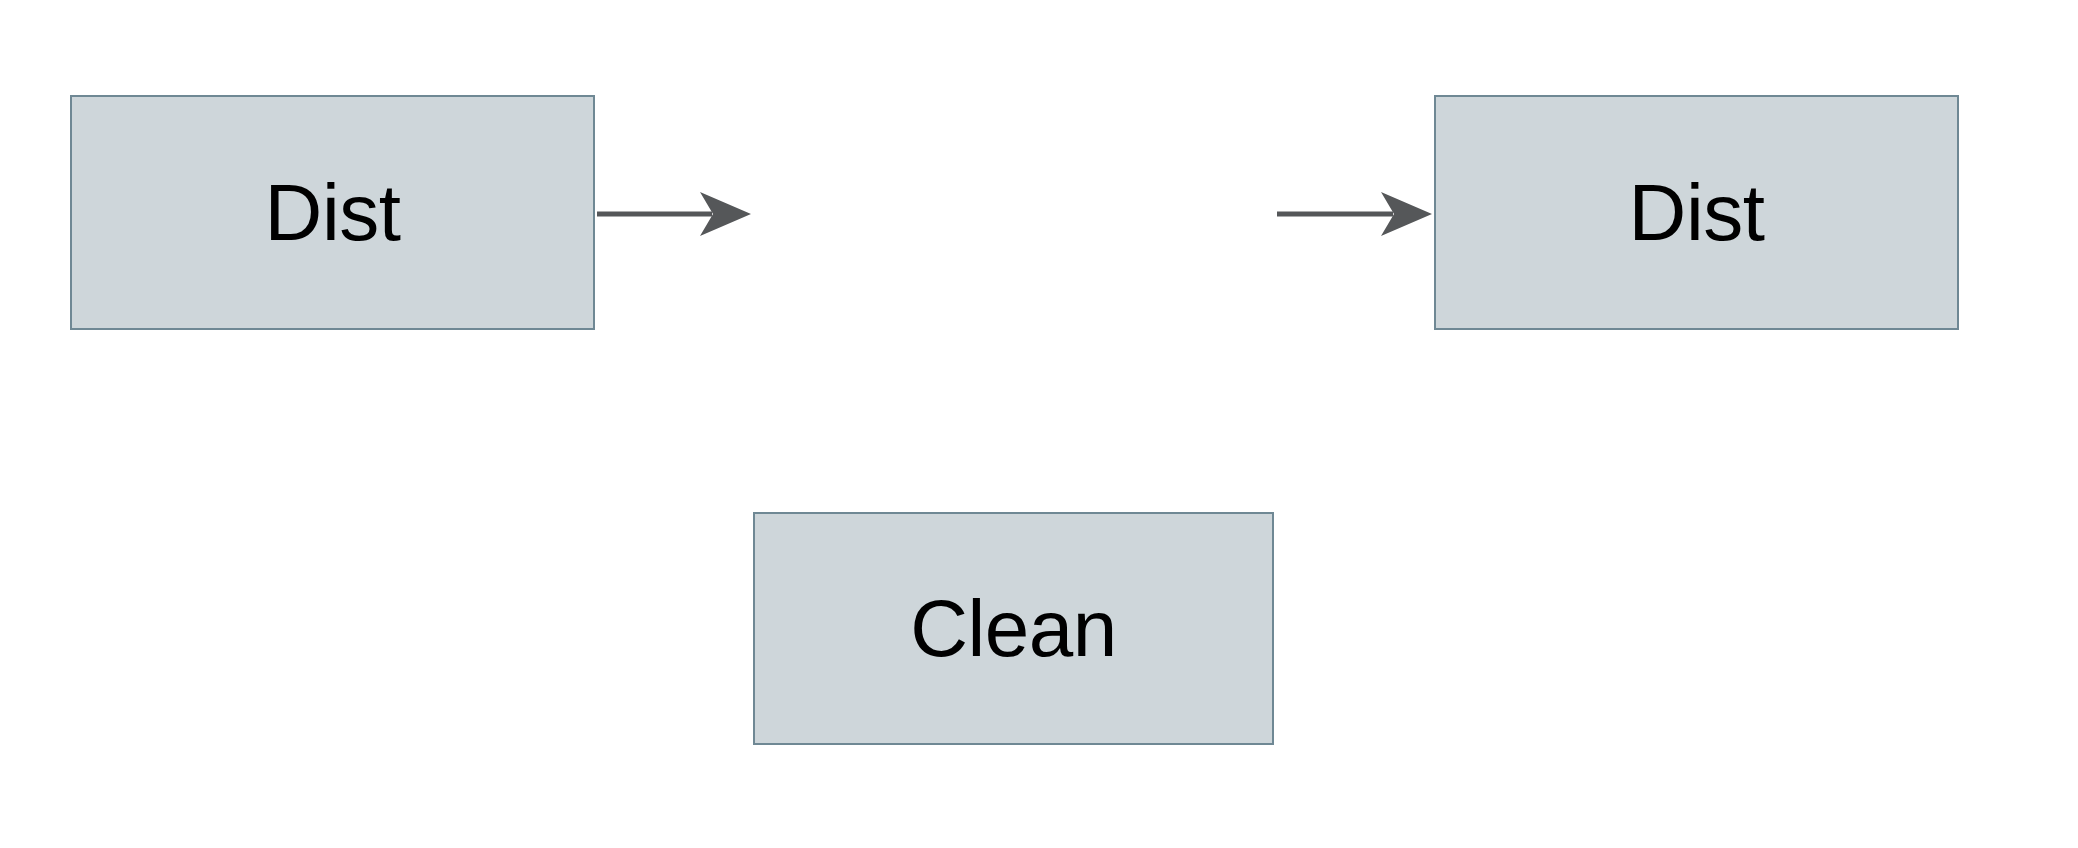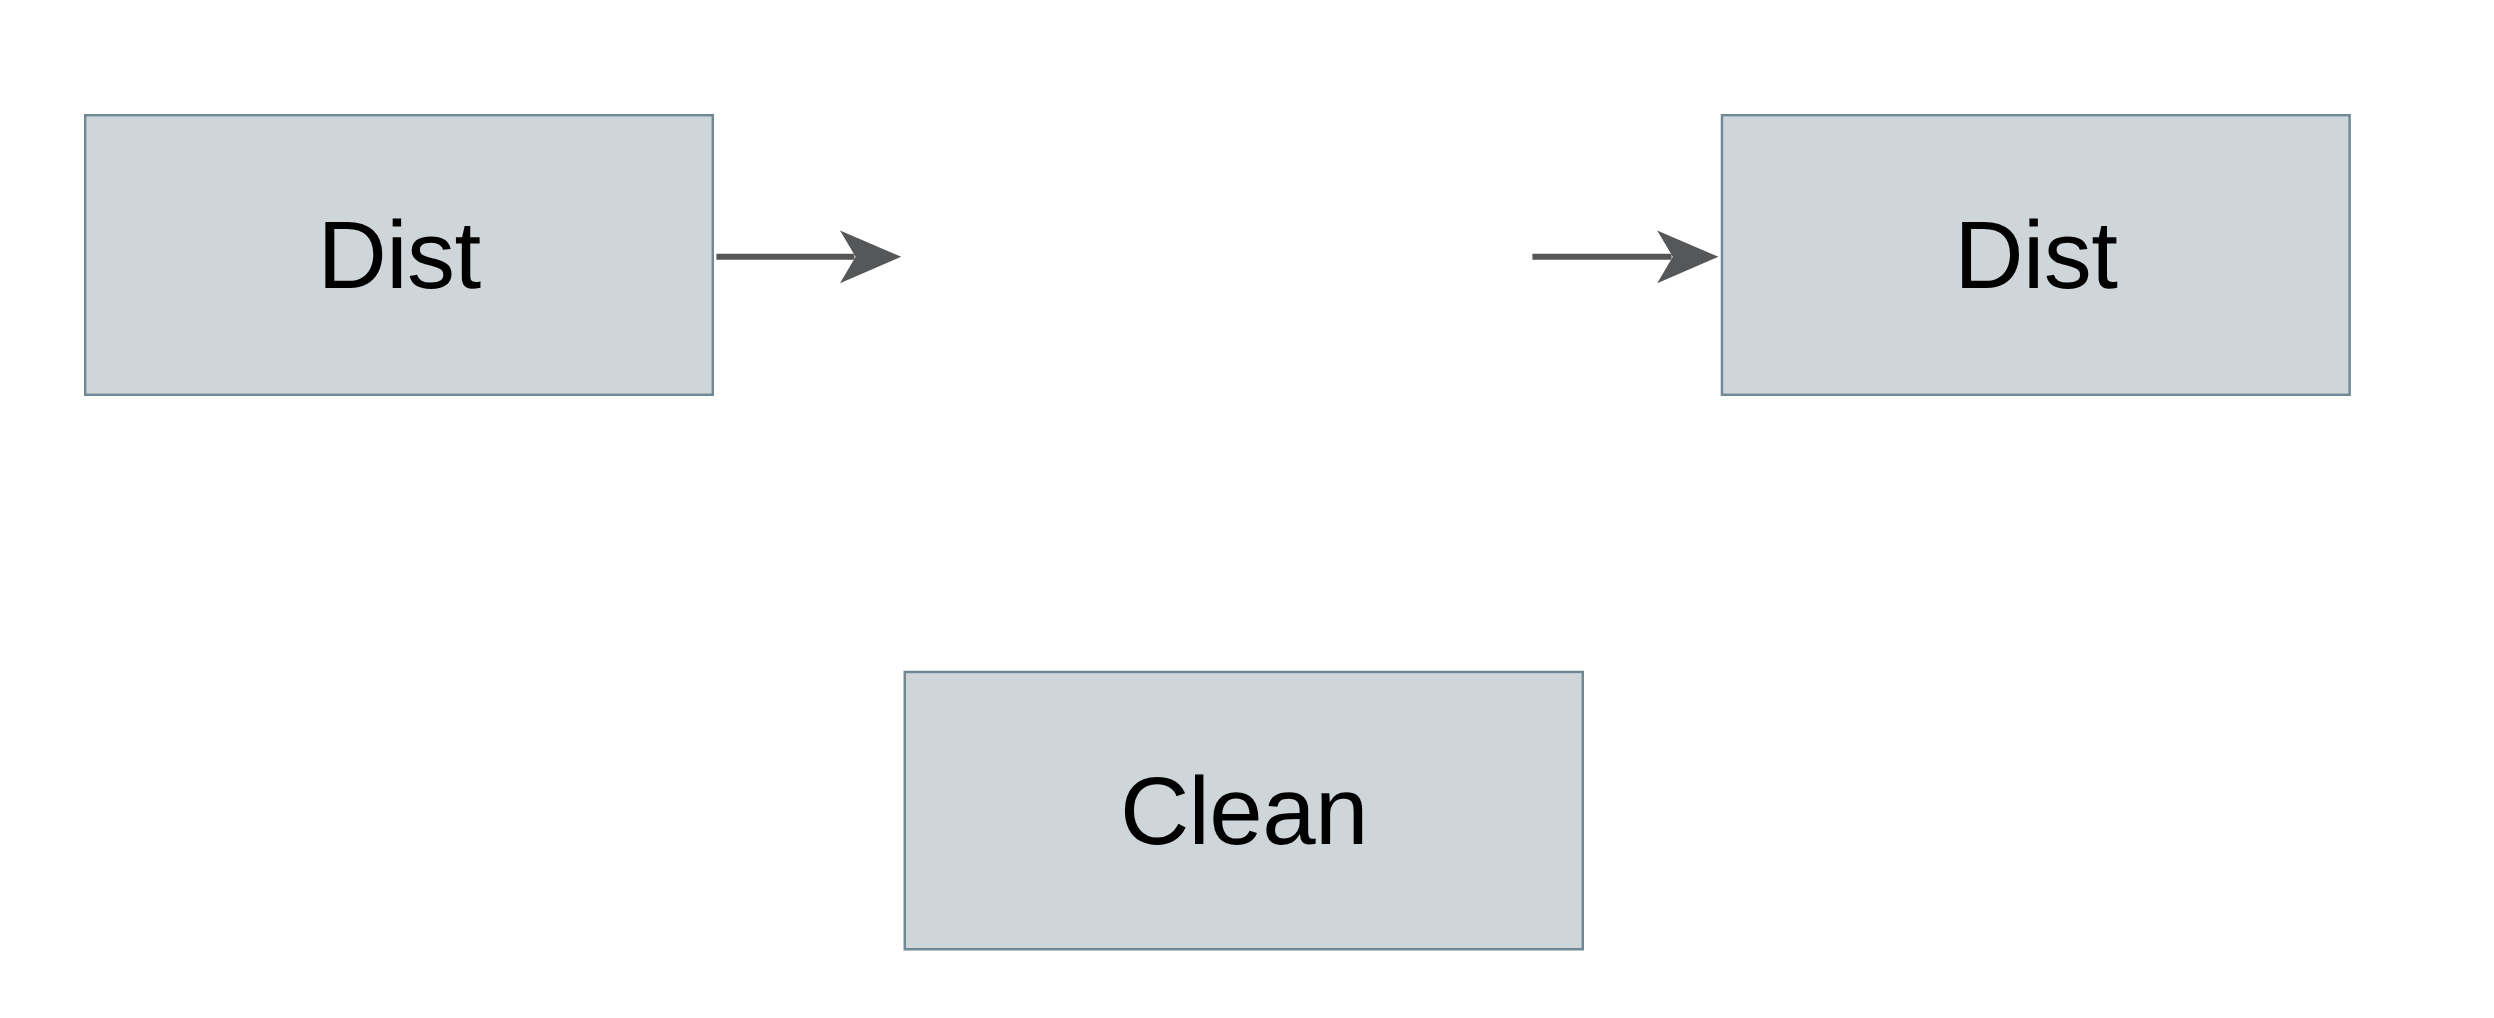--- a/index.html
+++ b/index.html
@@ -73,17 +73,17 @@
 
   <div class="node" style="left:70px; top:95px; width:525px; height:235px;text-align:right;">
     <span class="node-label">Dist</span>
   </div>
 
 
   <div class="node" style="left:1434px; top:95px; width:525px; height:235px;">
     <span class="node-label">Dist</span>
   </div>
 
-  <div class="node" style="left:753px; top:512px; width:567px; height:233px;margin-top:47px;">
+  <div class="node" style="left:753px; top:512px; width:521px; height:233px;">
     <span class="node-label">Clean</span>
   </div>
 
 </div>
 
 </body></html>

